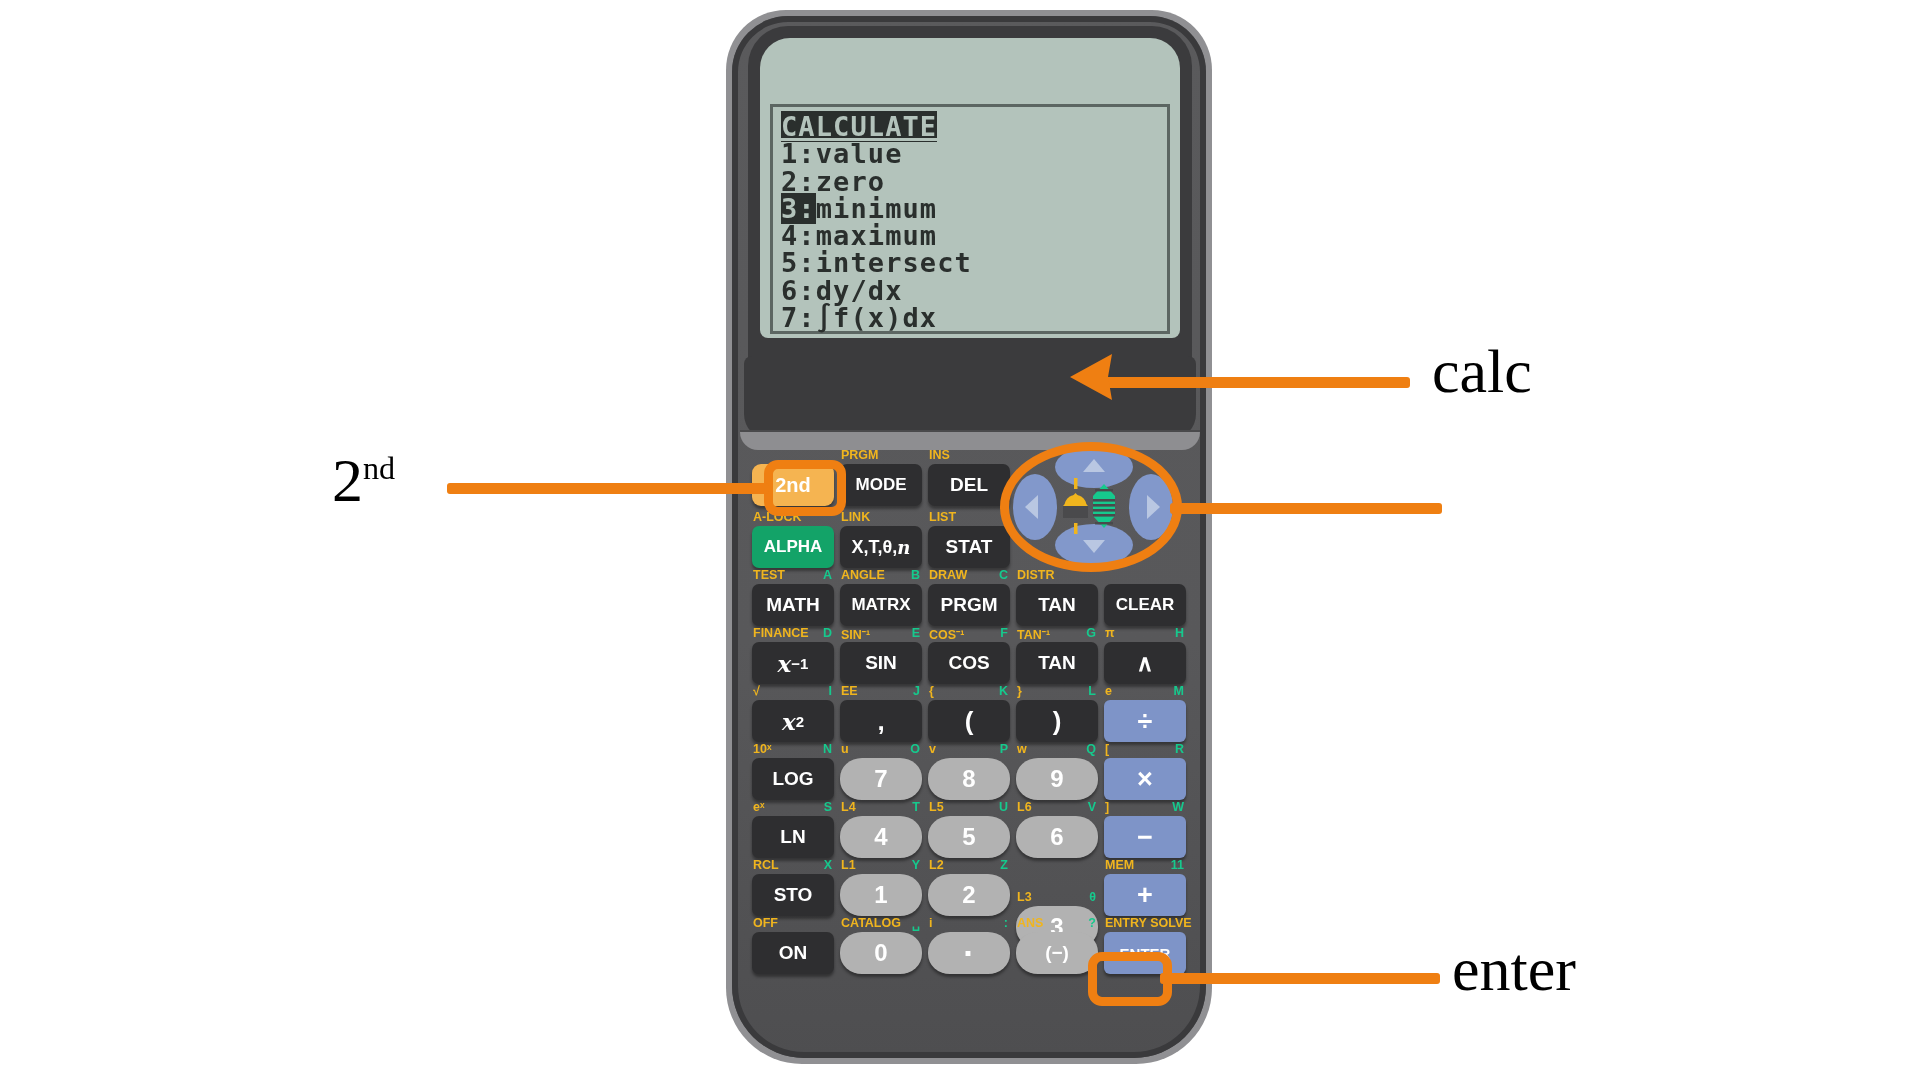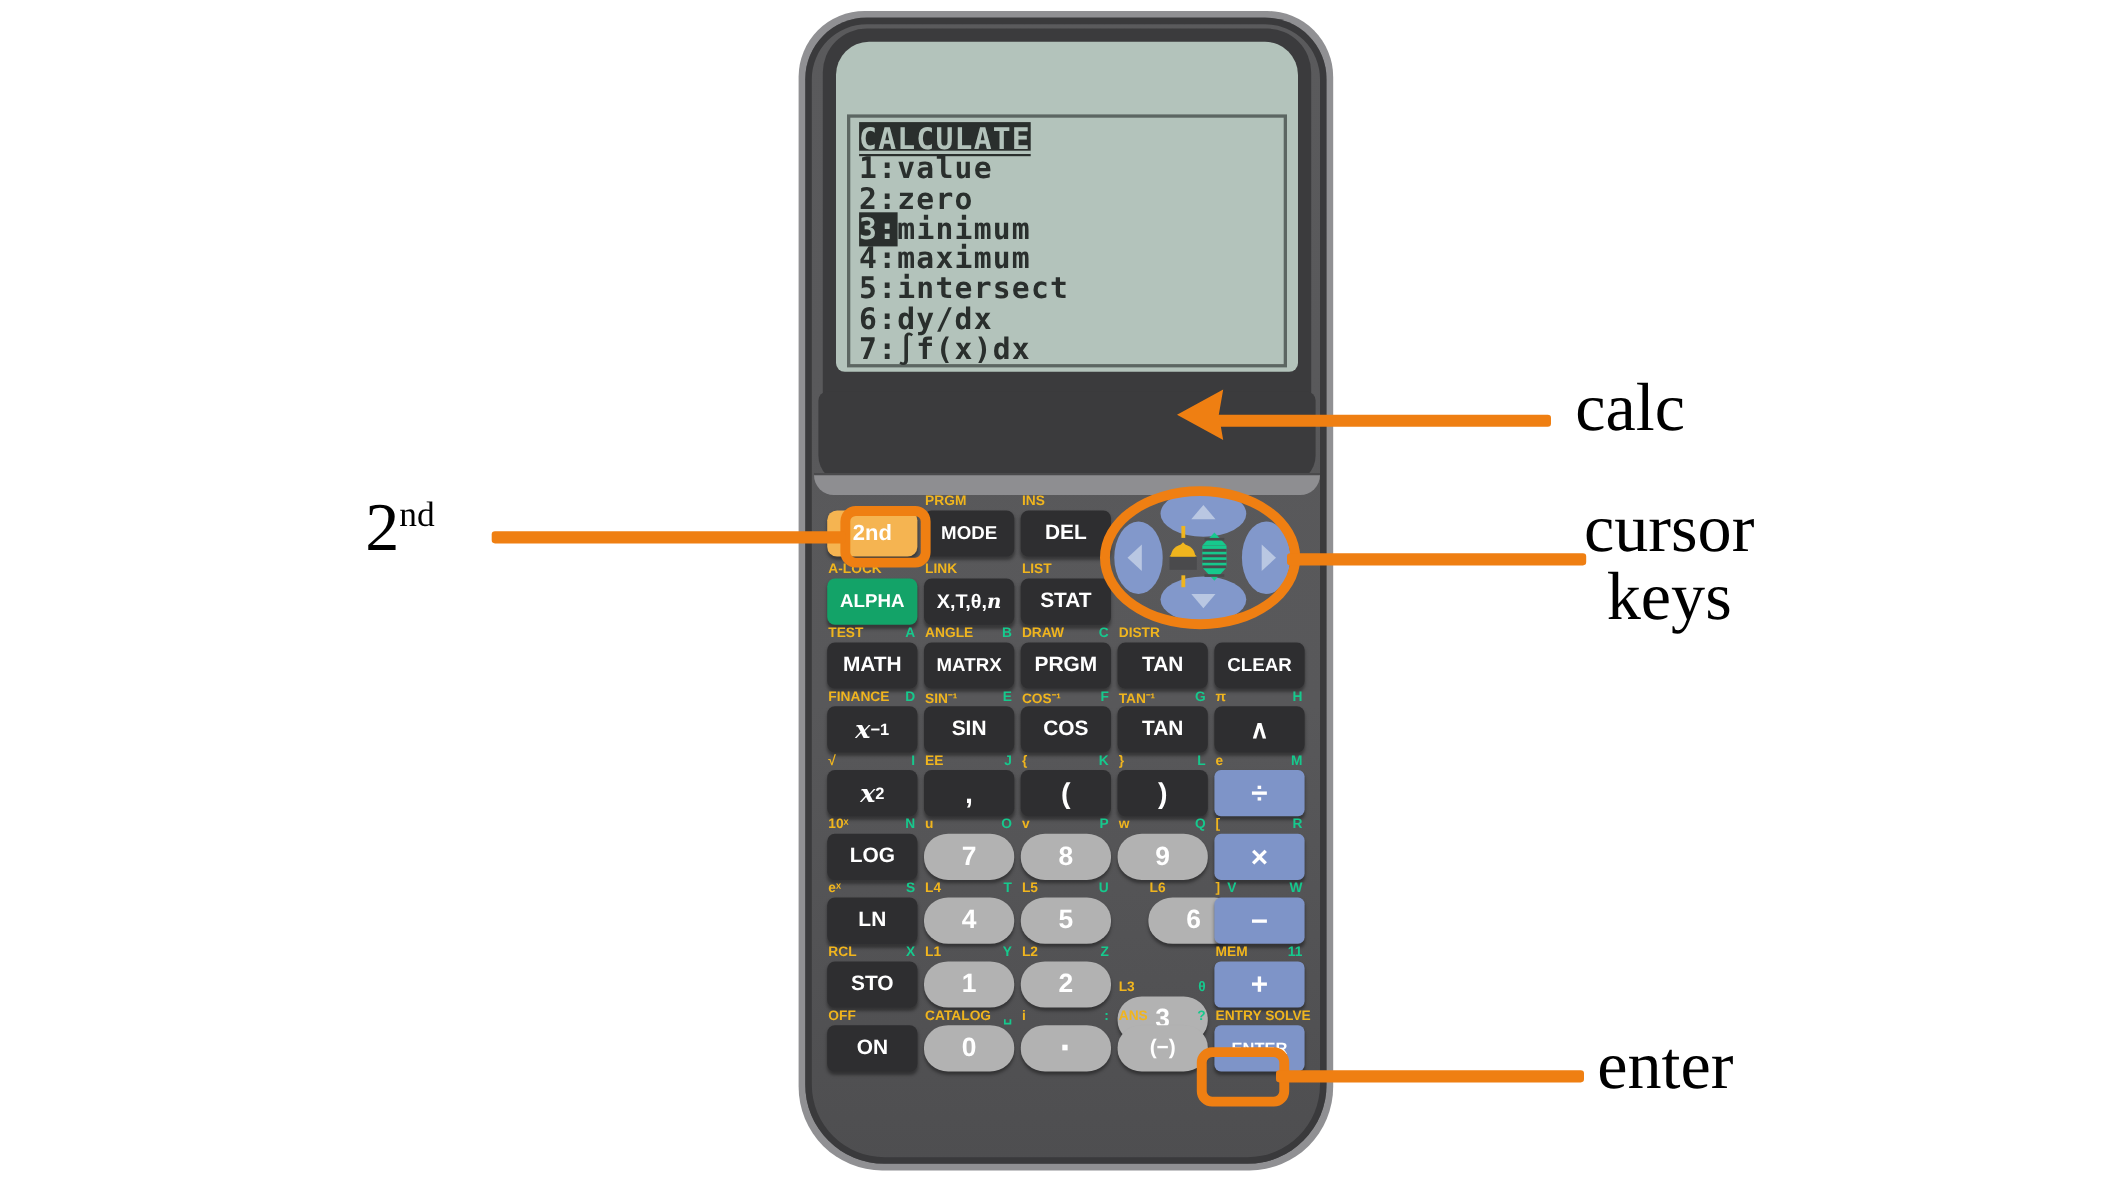--- a/index.html
+++ b/index.html
@@ -360,21 +360,21 @@
         </div>
         <div class="kbtn k-gray" style="width: 82px; height: 42px; font-size: 24px; color: rgb(255, 255, 255);">4</div>
       </div>
       <div class="kcell" style="left: 176px; top: 352px; width: 82px; height: 58px;">
         <div class="kabove">
           <span class="ksec">L5</span>
           <span class="kalpha">U</span>
         </div>
         <div class="kbtn k-gray" style="width: 82px; height: 42px; font-size: 24px; color: rgb(255, 255, 255);">5</div>
       </div>
-      <div class="kcell" style="left: 264px; top: 352px; width: 82px; height: 70px; margin-left: 28px;">
+      <div class="kcell" style="left: 264px; top: 352px; width: 82px; height: 70px;">
         <div class="kabove">
           <span class="ksec">L6</span>
           <span class="kalpha">V</span>
         </div>
         <div class="kbtn k-gray" style="width: 82px; height: 42px; font-size: 24px; color: rgb(255, 255, 255);">6</div>
       </div>
       <div class="kcell" style="left: 352px; top: 352px; width: 82px; height: 58px;">
         <div class="kabove">
           <span class="ksec">]</span>
           <span class="kalpha">W</span>
@@ -491,22 +491,18 @@
     <path d="M2 25 L44 2 L40 25 L44 48 Z" fill="#ef7f12"></path>
   </svg>
   <div class="anno" style="left:1432px;top:340px;"><span>calc</span></div>
 
   <div class="hl-ring" style="left:764px;top:460px;width:82px;height:56px;"></div>
   <div class="lead" style="left:447px;top:483px;width:322px;"></div>
   <div class="anno" style="left:332px;top:449px;">2<span style="font-size:.52em;vertical-align:super;">nd</span></div>
 
   <div class="hl-ellipse" style="left:1000px;top:442px;width:182px;height:130px;"></div>
   <div class="lead" style="left:1170px;top:503px;width:272px;"></div>
-  <div class="anno" style="left:1440px;top:450px;text-align:center;line-height:1.0;">
-    <div>cursor</div>
-    <div>keys</div>
-  </div>
 
   <div class="hl-ring" style="left:1088px;top:952px;width:84px;height:54px;"></div>
   <div class="lead" style="left:1160px;top:973px;width:280px;"></div>
   <div class="anno" style="left:1452px;top:938px;"><span>enter</span></div>
 
 </div>
 
 </body></html>

